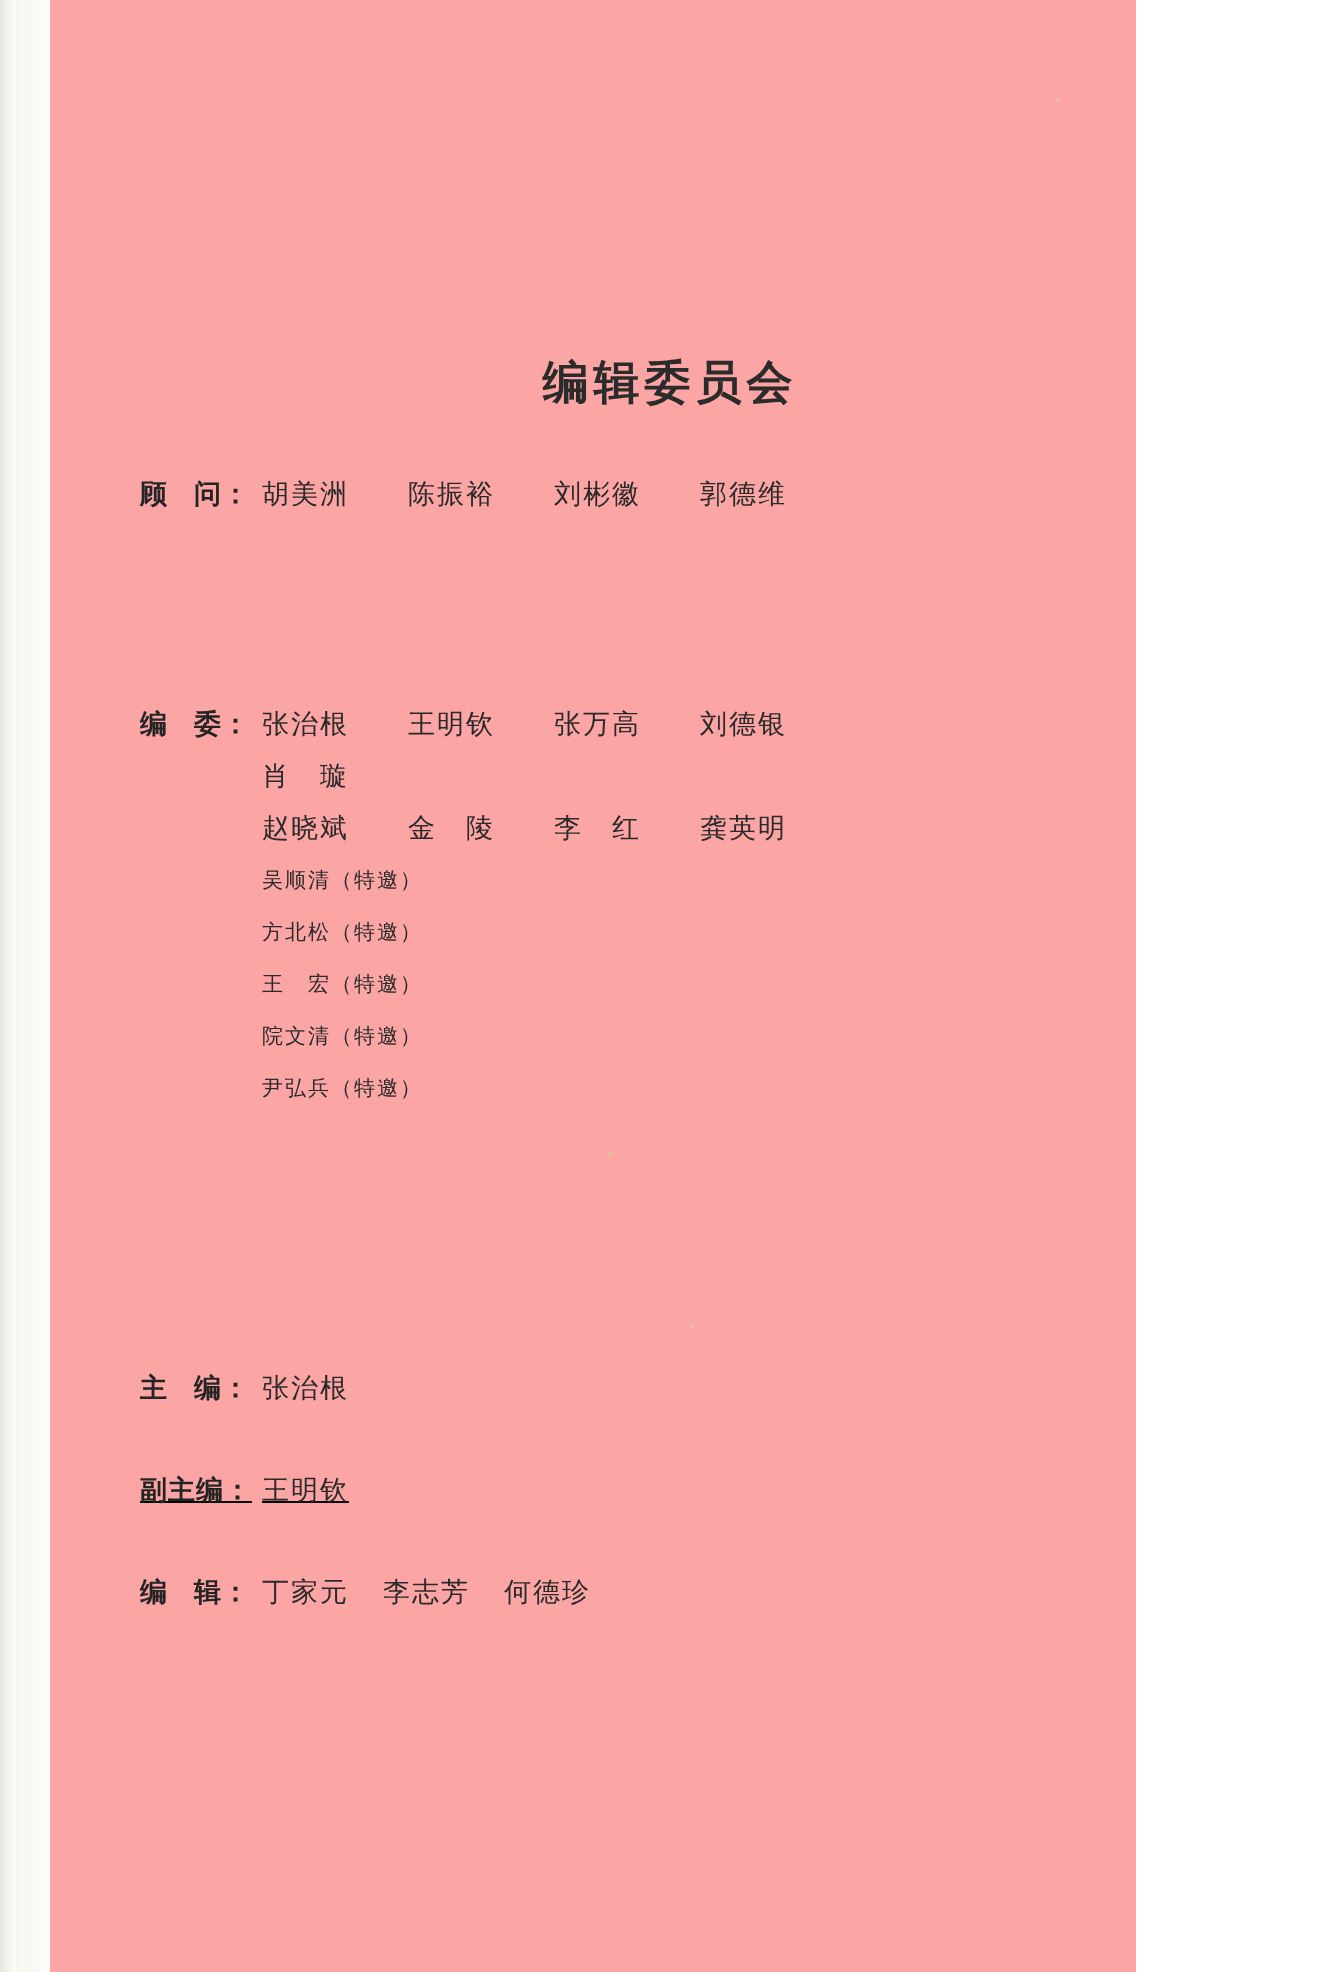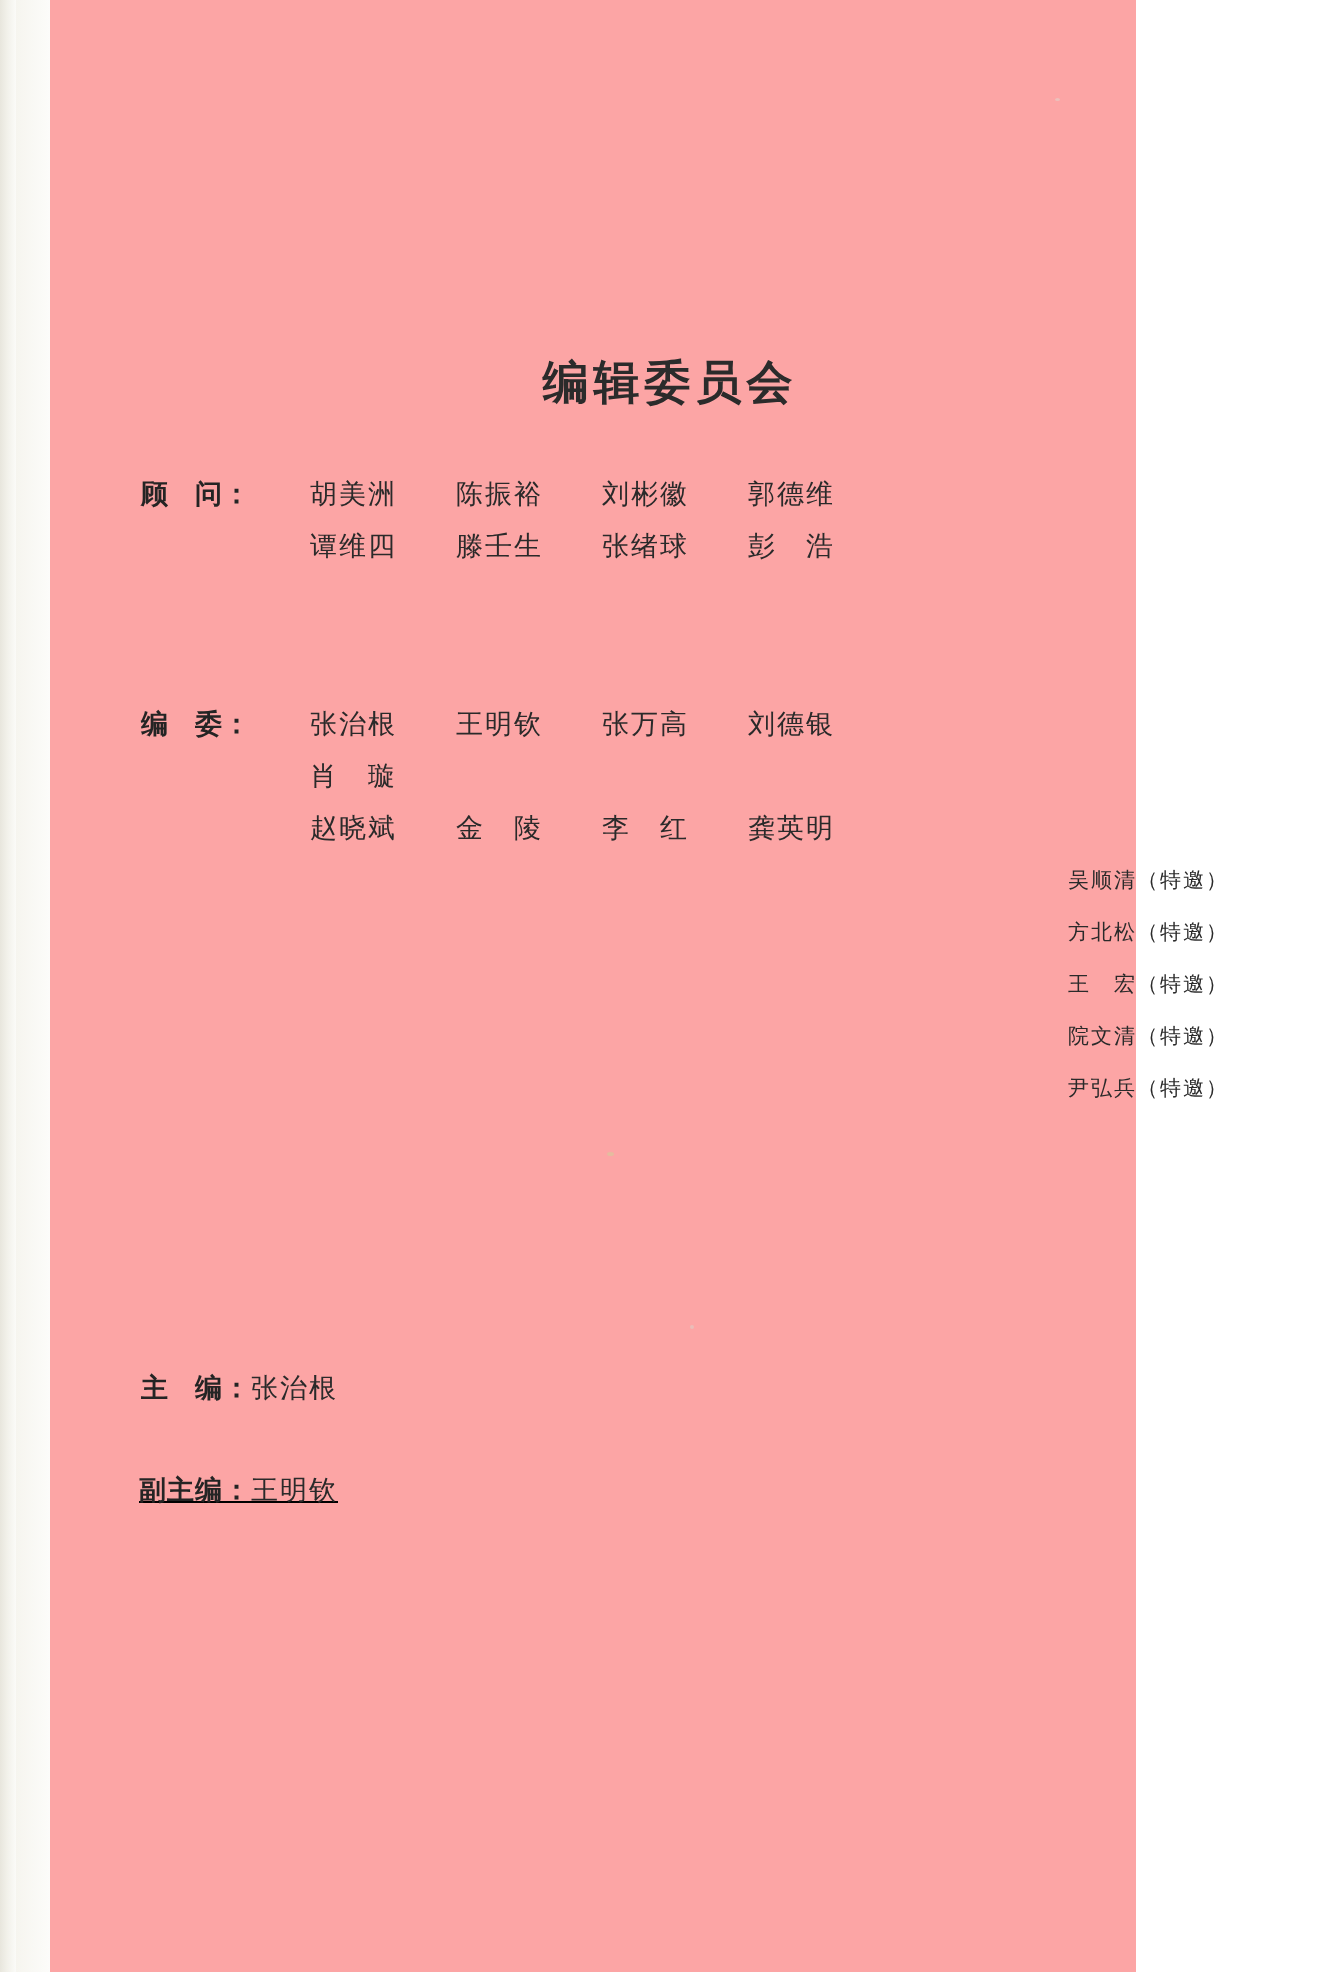--- a/index.html
+++ b/index.html
@@ -47,23 +47,22 @@
     width: 1340px;
     text-align: center;
     font-size: 46px;
     font-weight: bold;
     letter-spacing: 5px;
     color: #2b2b2b;
     font-family: "DejaVu Serif", "Liberation Serif", serif;
   }
   .section {
     position: absolute;
-    left: 129px;
+    left: 140px;
     width: 1100px;
-    text-align: right;
   }
   .row {
     display: flex;
     align-items: flex-start;
     margin-bottom: 16px;
   }
   .label {
     width: 122px;
     flex: 0 0 122px;
     font-size: 27px;
@@ -130,26 +129,20 @@
         <div class="label">
           <span>顾</span><span class="sp"></span><span>问：</span>
         </div>
         <div class="names">
           <div class="nameline">
             <span class="name">胡美洲</span>
             <span class="name">陈振裕</span>
             <span class="name">刘彬徽</span>
             <span class="name">郭德维</span>
           </div>
-          <div class="nameline">
-            <span class="name">谭维四</span>
-            <span class="name">滕壬生</span>
-            <span class="name">张绪球</span>
-            <span class="name">彭　浩</span>
-          </div>
         </div>
       </div>
     </div>
 
     <div class="section" style="top: 698px;">
       <div class="row">
         <div class="label">
           <span>编</span><span class="sp"></span><span>委：</span>
         </div>
         <div class="names">
@@ -187,18 +180,28 @@
       </div>
     </div>
 
     <div class="section" style="top: 1464px; text-decoration: underline;">
       <div class="simple-row">
         <div class="label">副主编：</div>
         <div class="names-inline">王明钦</div>
       </div>
     </div>
 
+    <div class="section" style="top: 1566px;">
+      <div class="simple-row">
+        <div class="label">
+          <span>编</span><span class="sp"></span><span>辑：</span>
+        </div>
+        <div class="names-inline">
+          <span>丁家元</span><span class="spacer-wide"></span><span>李志芳</span><span class="spacer-wide"></span><span>何德珍</span>
+        </div>
+      </div>
+    </div>
 
     <span class="speck" style="left:607px; top:1152px; width:7px; height:4px; background:#cdd39a;"></span>
     <span class="speck" style="left:690px; top:1325px; width:4px; height:4px; background:#d8d5cc;"></span>
     <span class="speck" style="left:1055px; top:98px; width:5px; height:3px; background:#dedbd2;"></span>
   </div>
 </div>
 
 </body></html>

